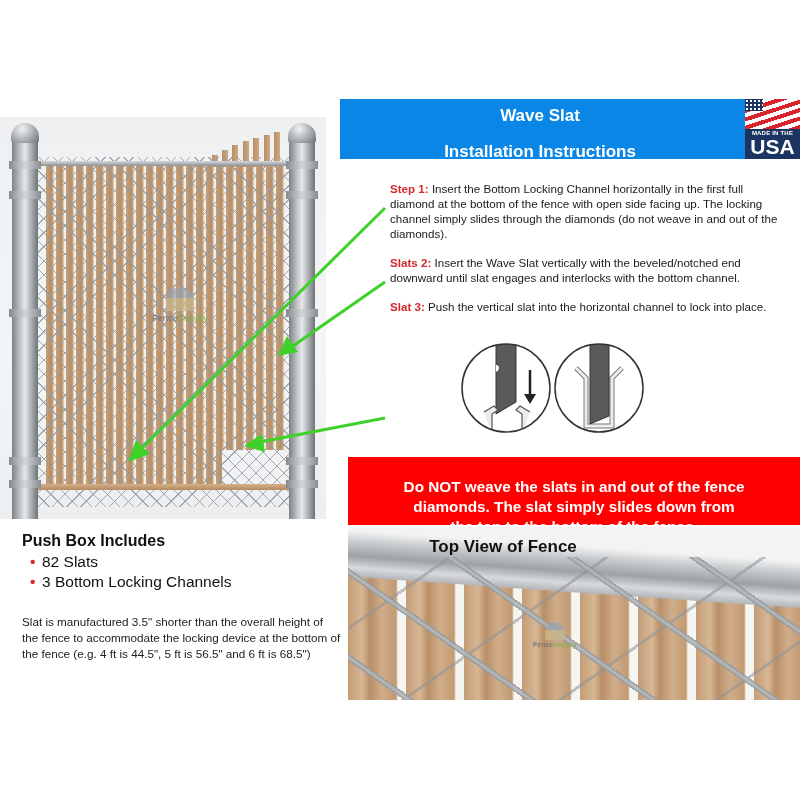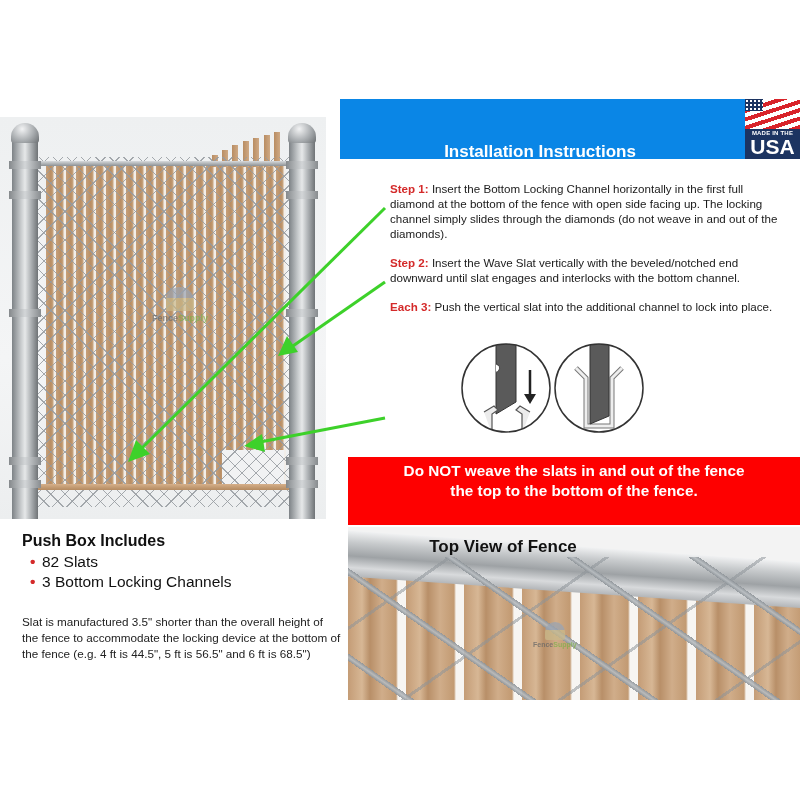--- a/index.html
+++ b/index.html
@@ -111,21 +111,21 @@
   .step { margin-bottom: 14px; }
   .step .step-label { color: #d42a2a; font-weight: bold; text-align: center; }
 
   
   .diagram { position: absolute; left: 460px; top: 342px; width: 200px; height: 92px; }
 
   
   .warning {
     position: absolute; left: 348px; top: 457px; width: 452px; height: 68px;
     background: #fe0000; color: #ffffff; text-align: center;
-    font-size: 15.3px; font-weight: bold; line-height: 20px; padding-top: 4px;
+    font-size: 15.3px; font-weight: bold; line-height: 20px; padding-top: 20px;
   }
   .warning div { white-space: nowrap; }
 
   
   .topview {
     position: absolute; left: 348px; top: 527px; width: 452px; height: 173px; overflow: hidden;
     background: #f3f3f3;
   }
   .topview .pipe {
     position: absolute; left: -20px; top: 2px; width: 500px; height: 46px;
@@ -205,33 +205,34 @@
     <div class="band" style="top:320px;"></div>
     <div class="band" style="top:343px;"></div>
   </div>
   <div class="watermark">
     <span class="wm-icon"></span>
     <span>Fence</span><span class="wm-green">Supply</span>
   </div>
 </div>
 
 <div class="title-banner">
+  <div class="t1">Wave Slat</div>
   <div class="t2">Installation Instructions</div>
 </div>
 <div class="usa-badge">
   <div class="flag"></div>
   <div class="stars"></div>
   <div class="made">MADE IN THE</div>
   <div class="usa">USA</div>
 </div>
 
 <div class="steps">
   <p class="step"><span class="step-label">Step 1:</span><span> Insert the Bottom Locking Channel horizontally in the first full diamond at the bottom of the fence with open side facing up. The locking channel simply slides through the diamonds (do not weave in and out of the diamonds).</span></p>
-  <p class="step"><span class="step-label">Step 2:</span><span> Insert the Wave Slat vertically with the beveled/notched end downward until slat engages and interlocks with the bottom channel.</span></p>
-  <p class="step"><span class="step-label">Each 3:</span><span> Push the vertical slat into the additional channel to lock into place.</span></p>
+  <p class="step"><span class="step-label">Slats 2:</span><span> Insert the Wave Slat vertically with the beveled/notched end downward until slat engages and interlocks with the bottom channel.</span></p>
+  <p class="step"><span class="step-label">Slat 3:</span><span> Push the vertical slat into the horizontal channel to lock into place.</span></p>
 </div>
 
 <svg class="diagram" viewBox="0 0 200 92" xmlns="http://www.w3.org/2000/svg">
   <defs>
     <clipPath id="c1">
         <circle cx="46" cy="46" r="44"></circle>
       </clipPath>
     <clipPath id="c2">
         <circle cx="139" cy="46" r="44"></circle>
       </clipPath>
@@ -250,20 +251,21 @@
     <circle cx="139" cy="46" r="44" fill="#ffffff"></circle>
     <path d="M116,26 l10,10 l0,48 l26,0 l0,-48 l10,-10" fill="none" stroke="#777" stroke-width="5"></path>
     <path d="M116,26 l10,10 l0,48 l26,0 l0,-48 l10,-10" fill="none" stroke="#eeeeee" stroke-width="3"></path>
     <polygon points="130,0 149,0 149,74 130,82" fill="#5a5a5a" stroke="#333" stroke-width="1"></polygon>
   </g>
   <circle cx="139" cy="46" r="44" fill="none" stroke="#333" stroke-width="1.5"></circle>
 </svg>
 
 <div class="warning">
   <div>Do NOT weave the slats in and out of the fence</div>
+  <div>diamonds. The slat simply slides down from</div>
   <div>the top to the bottom of the fence.</div>
 </div>
 
 <div class="topview">
   <div class="tv-slats"></div>
   <div class="pipe"></div>
   <div class="tv-wire"></div>
   <div class="tv-title">Top View of Fence</div>
   <div class="tv-watermark">
     <span class="wm-icon"></span>

